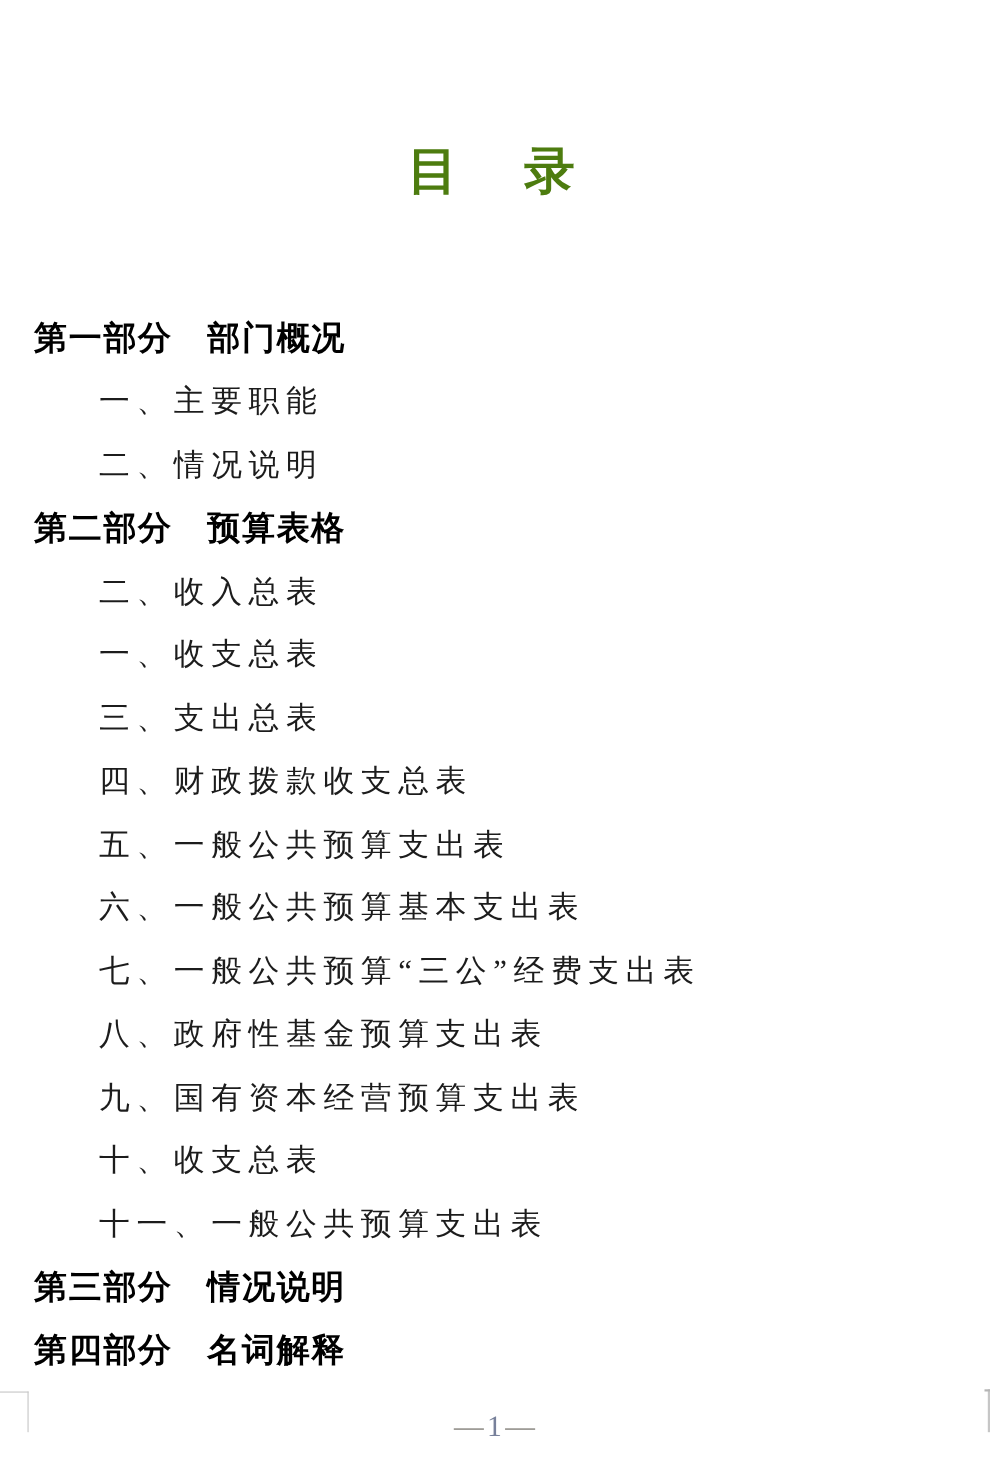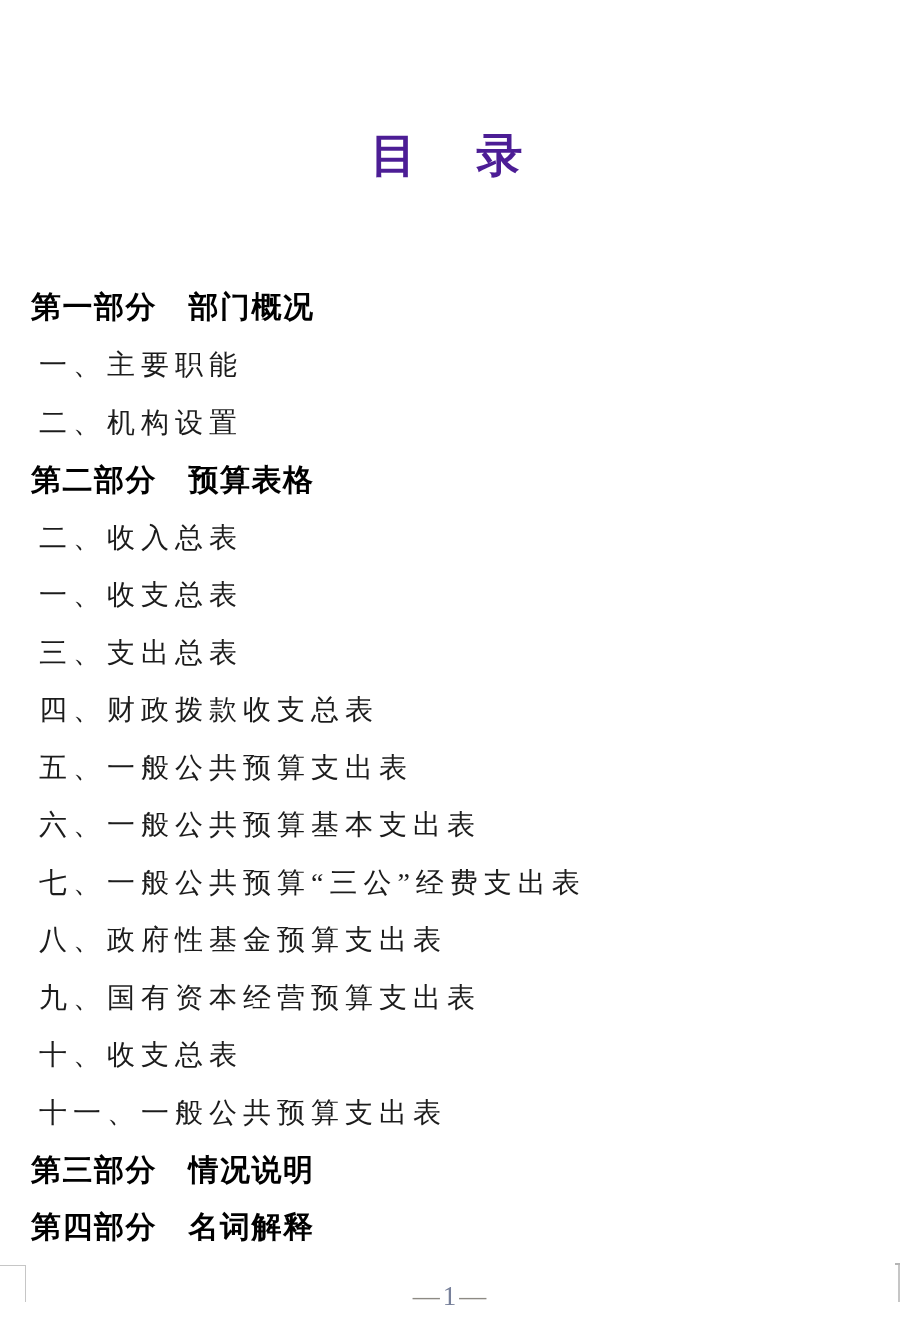--- a/index.html
+++ b/index.html
@@ -18,21 +18,21 @@
   .doc-title {
     position: absolute;
     top: 127px;
     left: 0;
     width: 100%;
     text-align: center;
     font-family: "Liberation Serif", "DejaVu Serif", serif;
     font-size: 46px;
     font-weight: bold;
     letter-spacing: 7px;
-    color: #4c1d95;
+    color: #4d7c0f;
     line-height: 58px;
     white-space: pre;
   }
   .toc {
     position: absolute;
     top: 279px;
     left: 0;
     width: 100%;
   }
   .toc-row {
@@ -43,21 +43,21 @@
   }
   .toc-row.part {
     padding-left: 31px;
     font-family: "Liberation Sans", "DejaVu Sans", sans-serif;
     font-weight: bold;
     font-size: 30px;
     letter-spacing: 1.5px;
     color: #000000;
   }
   .toc-row.item {
-    padding-left: 39px;
+    padding-left: 90px;
     font-family: "Liberation Serif", "DejaVu Serif", serif;
     font-weight: 400;
     font-size: 28px;
     letter-spacing: 6px;
     color: #1c1c1c;
   }
   .page-footer {
     position: absolute;
     top: 1281px;
     left: 0;
@@ -84,21 +84,21 @@
   .mark-right-h { right: 0;  top: 1263px; width: 5px;  height: 2px; background:#b5b5b5; }
 </style>
 </head>
 <body>
 
 <div class="doc-title">目　录</div>
 
 <div class="toc">
     <div class="toc-row part"><span>第一部分　部门概况</span></div>
     <div class="toc-row item"><span>一、主要职能</span></div>
-    <div class="toc-row item"><span>二、机构设置</span></div>
+    <div class="toc-row item"><span>二、情况说明</span></div>
     <div class="toc-row part"><span>第二部分　预算表格</span></div>
     <div class="toc-row item"><span>二、收入总表</span></div>
     <div class="toc-row item"><span>一、收支总表</span></div>
     <div class="toc-row item"><span>三、支出总表</span></div>
     <div class="toc-row item"><span>四、财政拨款收支总表</span></div>
     <div class="toc-row item"><span>五、一般公共预算支出表</span></div>
     <div class="toc-row item"><span>六、一般公共预算基本支出表</span></div>
     <div class="toc-row item"><span>七、一般公共预算“三公”经费支出表</span></div>
     <div class="toc-row item"><span>八、政府性基金预算支出表</span></div>
     <div class="toc-row item"><span>九、国有资本经营预算支出表</span></div>

